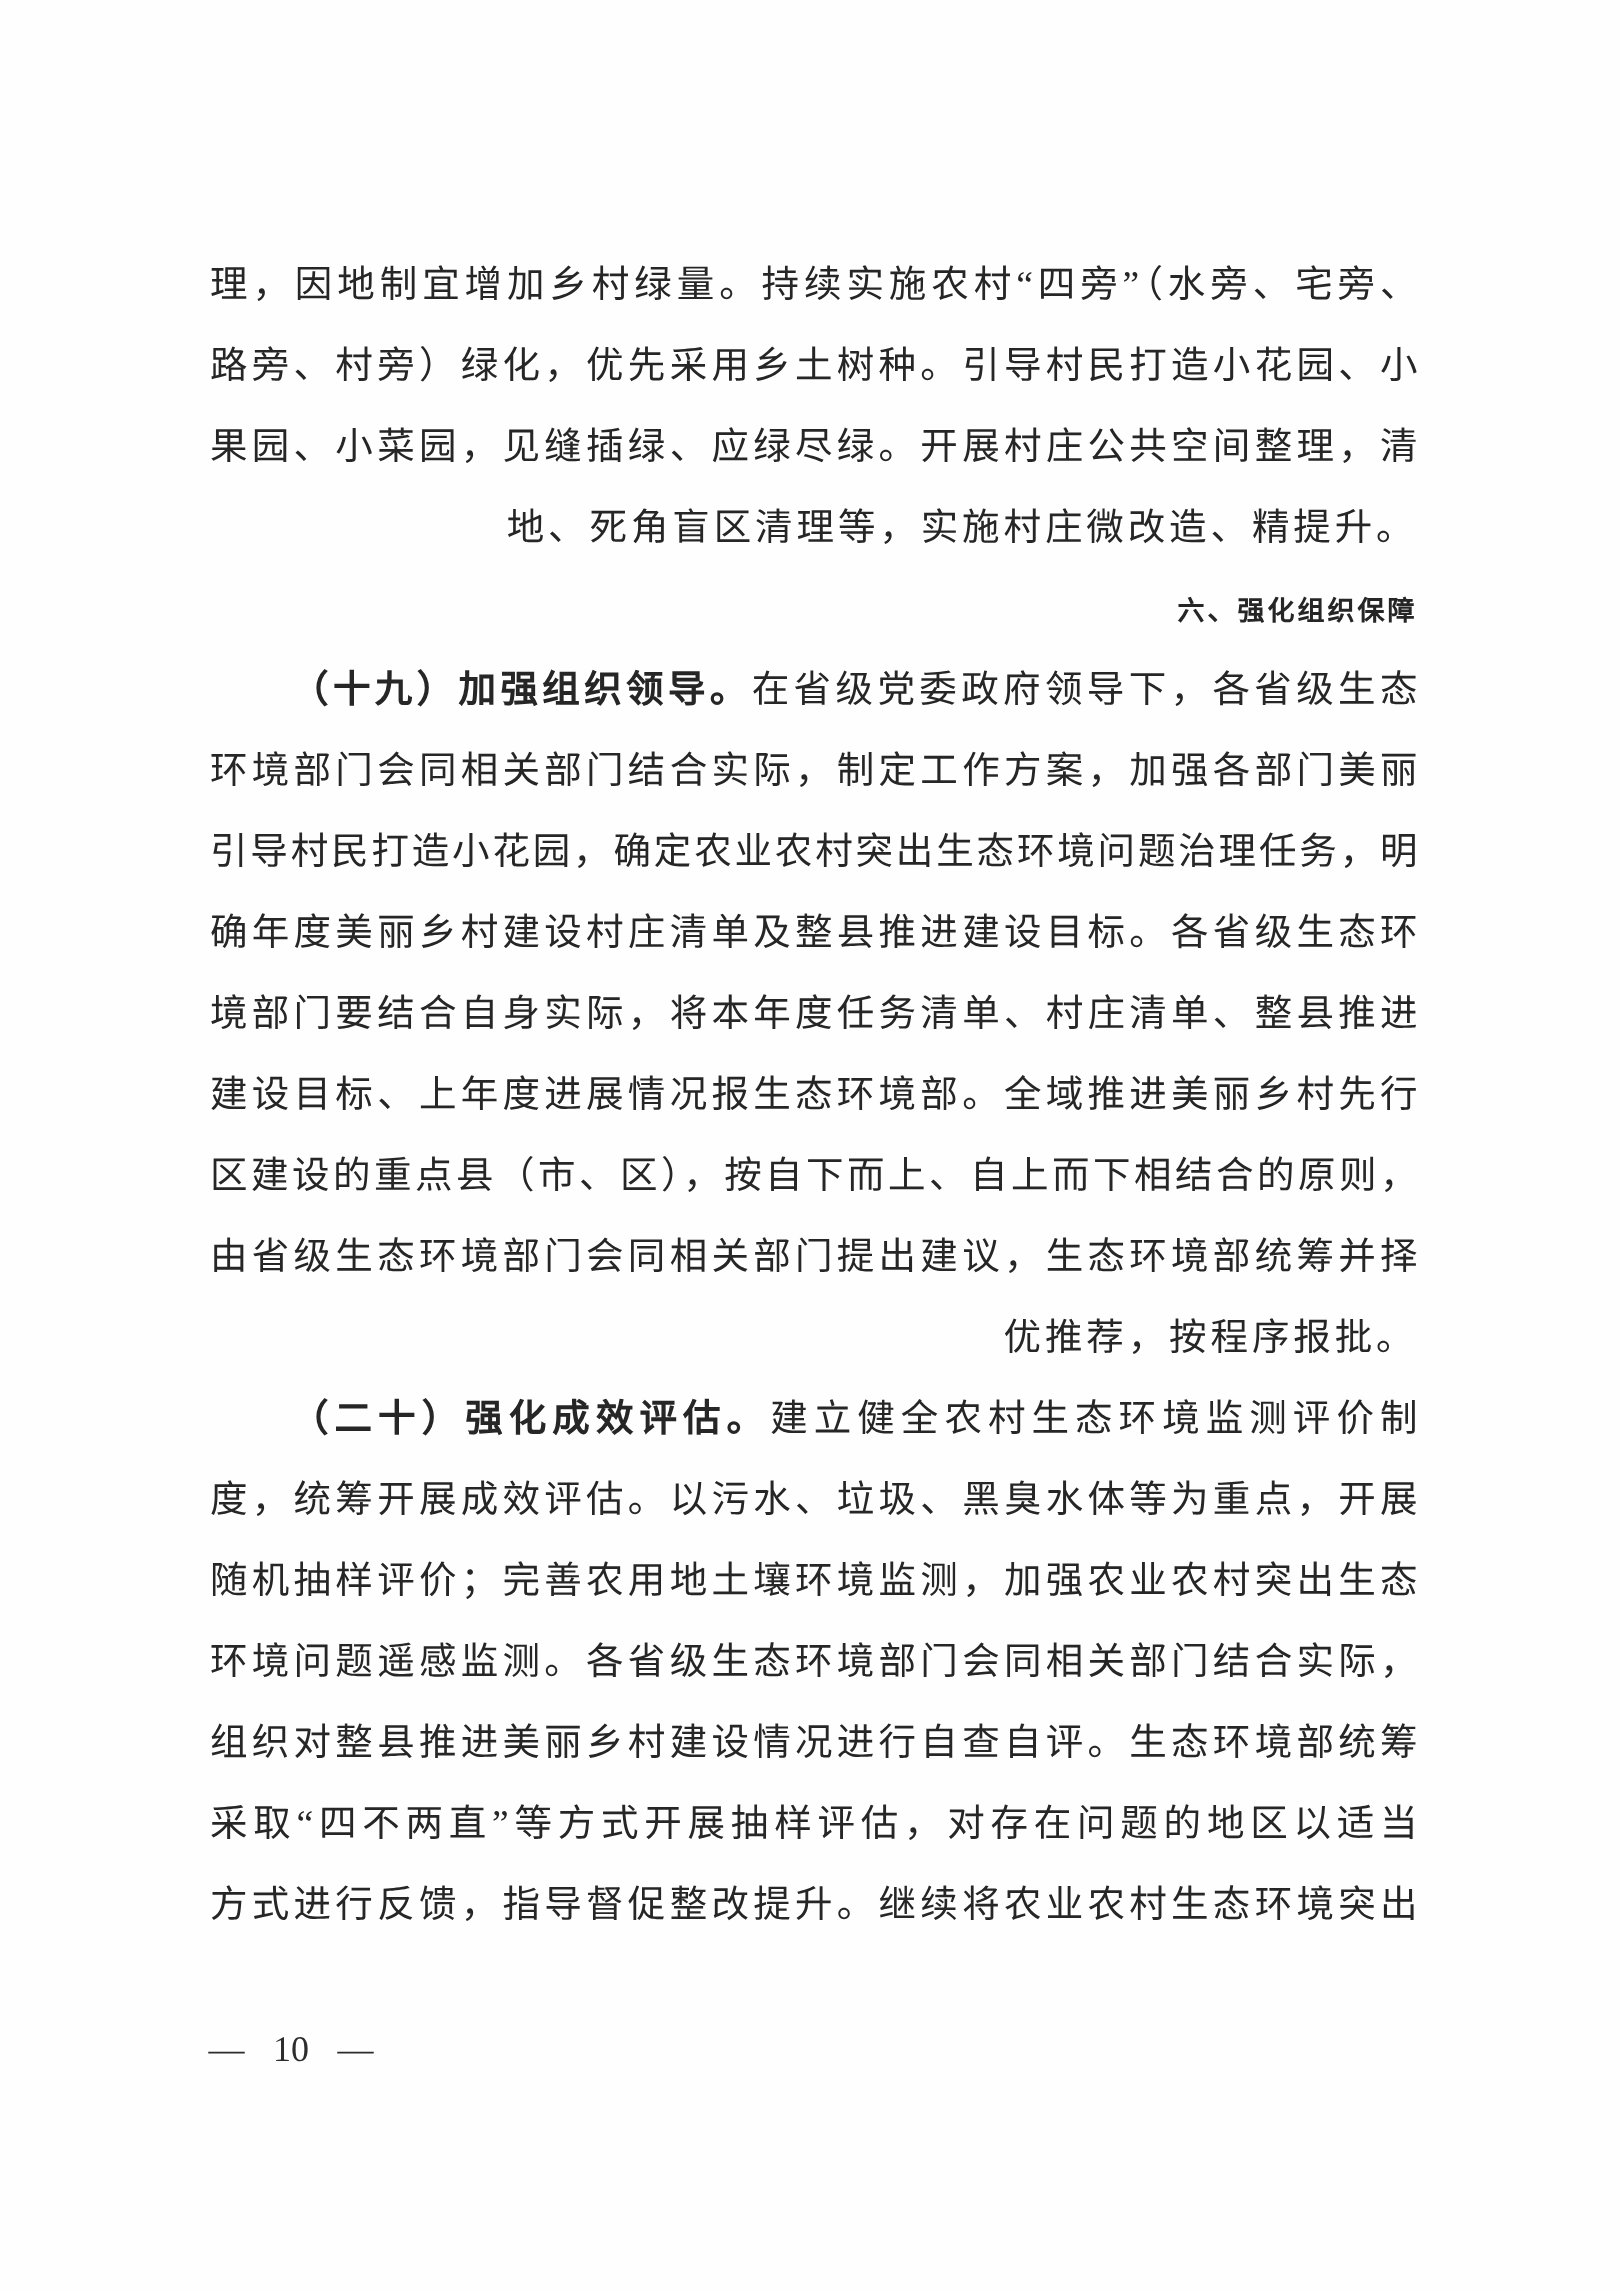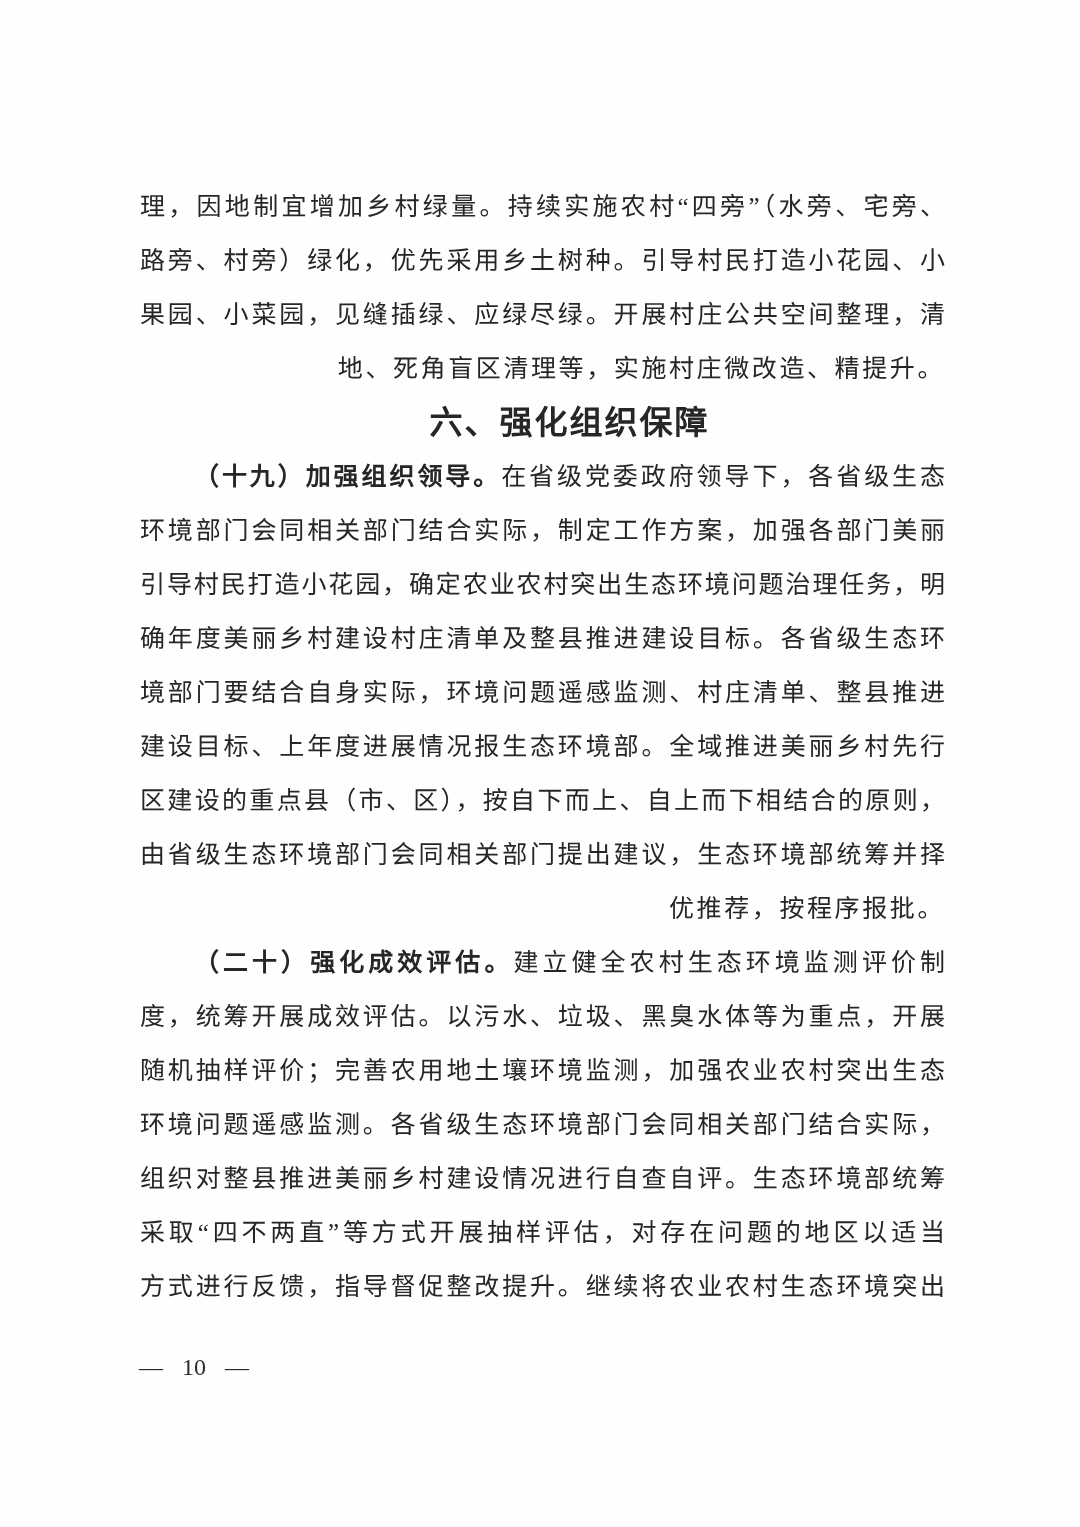--- a/index.html
+++ b/index.html
@@ -12,21 +12,21 @@
     width: 1080px;
     height: 1527px;
     background: #fefefe;
     color: #262626;
     font-family: "Liberation Serif", serif;
     overflow: hidden;
   }
   .text-area {
     position: absolute;
     left: 140px;
-    top: 180px;
+    top: 164px;
     width: 805px;
   }
   .line {
     height: 54px;
     line-height: 54px;
     font-size: 25px;
     text-align: justify;
     text-align-last: justify;
     white-space: nowrap;
   }
@@ -34,22 +34,22 @@
     text-align: right;
     text-align-last: auto;
     letter-spacing: 2.6px;
   }
   .line.indent {
     padding-left: 54px;
   }
   .line.heading {
     font-family: "Liberation Sans", sans-serif;
     font-weight: 700;
-    font-size: 33px;
-    text-align: center;
+    font-size: 18px;
+    text-align: right;
     text-align-last: auto;
     letter-spacing: 2px;
   }
   .lead {
     font-weight: 700;
   }
   .footer {
     position: absolute;
     left: 139px;
     top: 1350px;
@@ -73,21 +73,21 @@
     <div class="line short">地、死角盲区清理等，实施村庄微改造、精提升。</div>
 
     <div class="line heading indent">六、强化组织保障</div>
 
     <div class="line indent">
       <span class="lead">（十九）加强组织领导。</span><span>在省级党委政府领导下，各省级生态</span>
     </div>
     <div class="line">环境部门会同相关部门结合实际，制定工作方案，加强各部门美丽</div>
     <div class="line">引导村民打造小花园，确定农业农村突出生态环境问题治理任务，明</div>
     <div class="line">确年度美丽乡村建设村庄清单及整县推进建设目标。各省级生态环</div>
-    <div class="line">境部门要结合自身实际，环境问题遥感监测、村庄清单、整县推进</div>
+    <div class="line">境部门要结合自身实际，将本年度任务清单、村庄清单、整县推进</div>
     <div class="line">建设目标、上年度进展情况报生态环境部。全域推进美丽乡村先行</div>
     <div class="line">区建设的重点县（市、区），按自下而上、自上而下相结合的原则，</div>
     <div class="line">由省级生态环境部门会同相关部门提出建议，生态环境部统筹并择</div>
     <div class="line short">优推荐，按程序报批。</div>
 
     <div class="line indent">
       <span class="lead">（二十）强化成效评估。</span><span>建立健全农村生态环境监测评价制</span>
     </div>
     <div class="line">度，统筹开展成效评估。以污水、垃圾、黑臭水体等为重点，开展</div>
     <div class="line">随机抽样评价；完善农用地土壤环境监测，加强农业农村突出生态</div>

